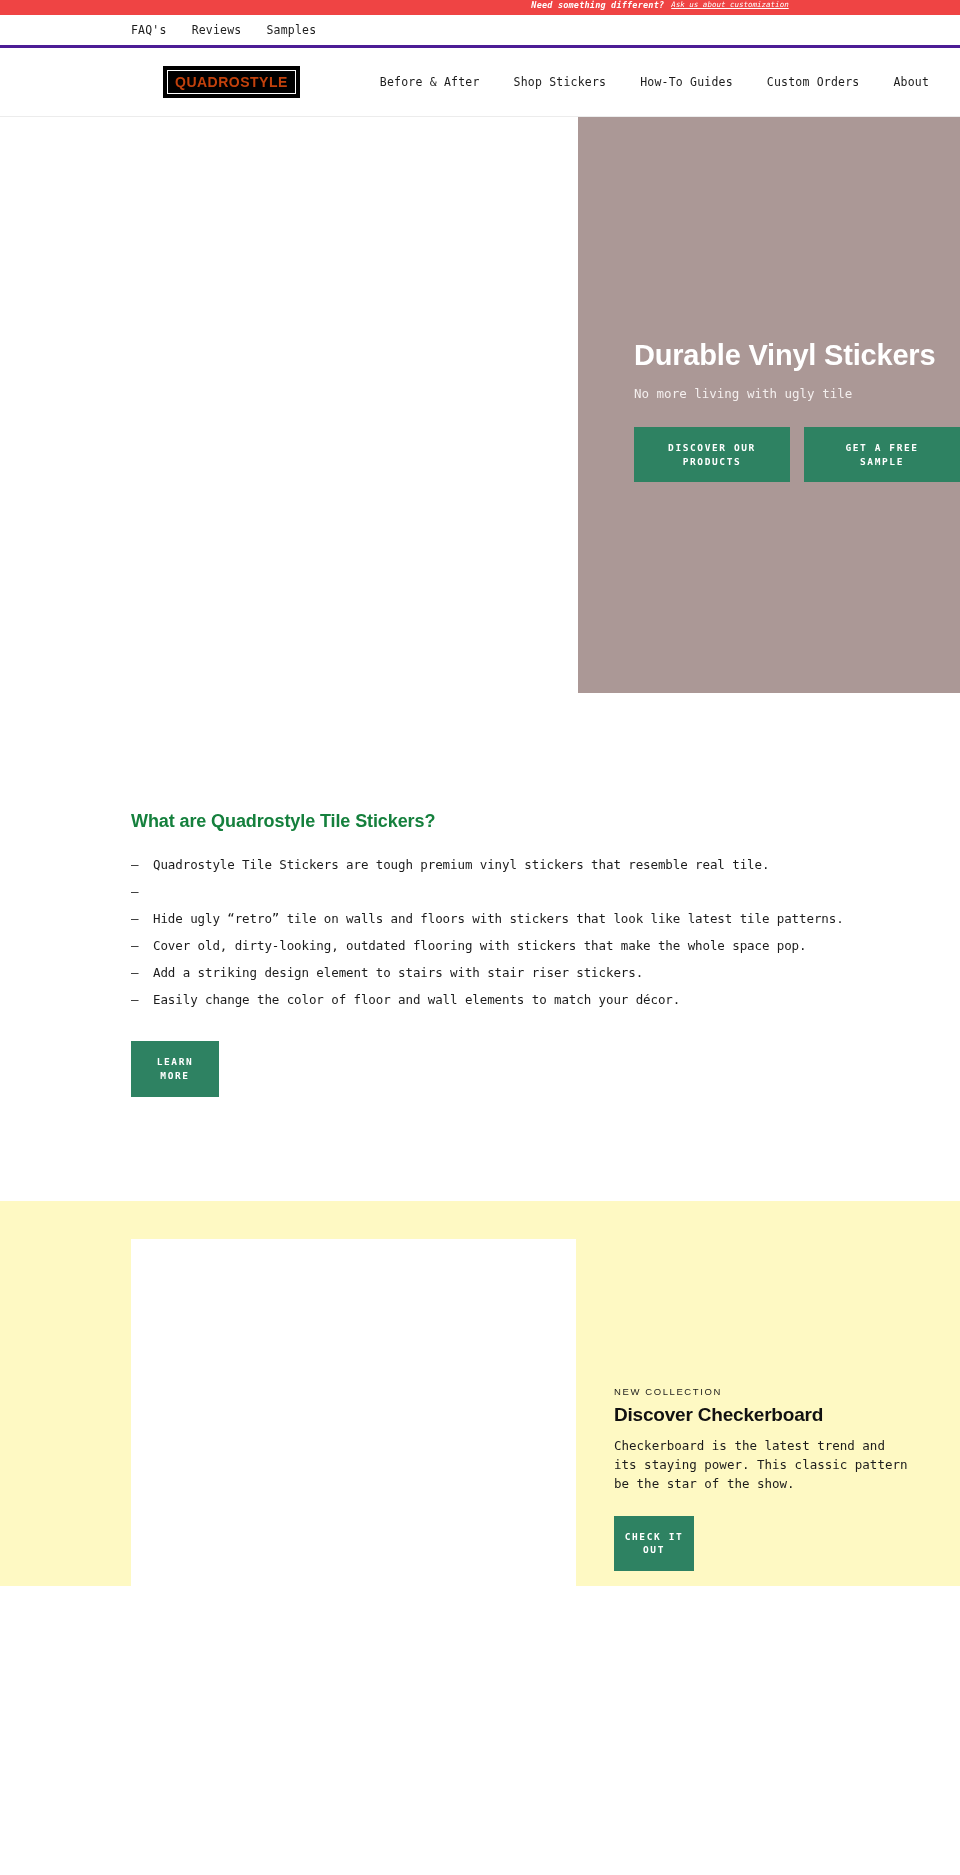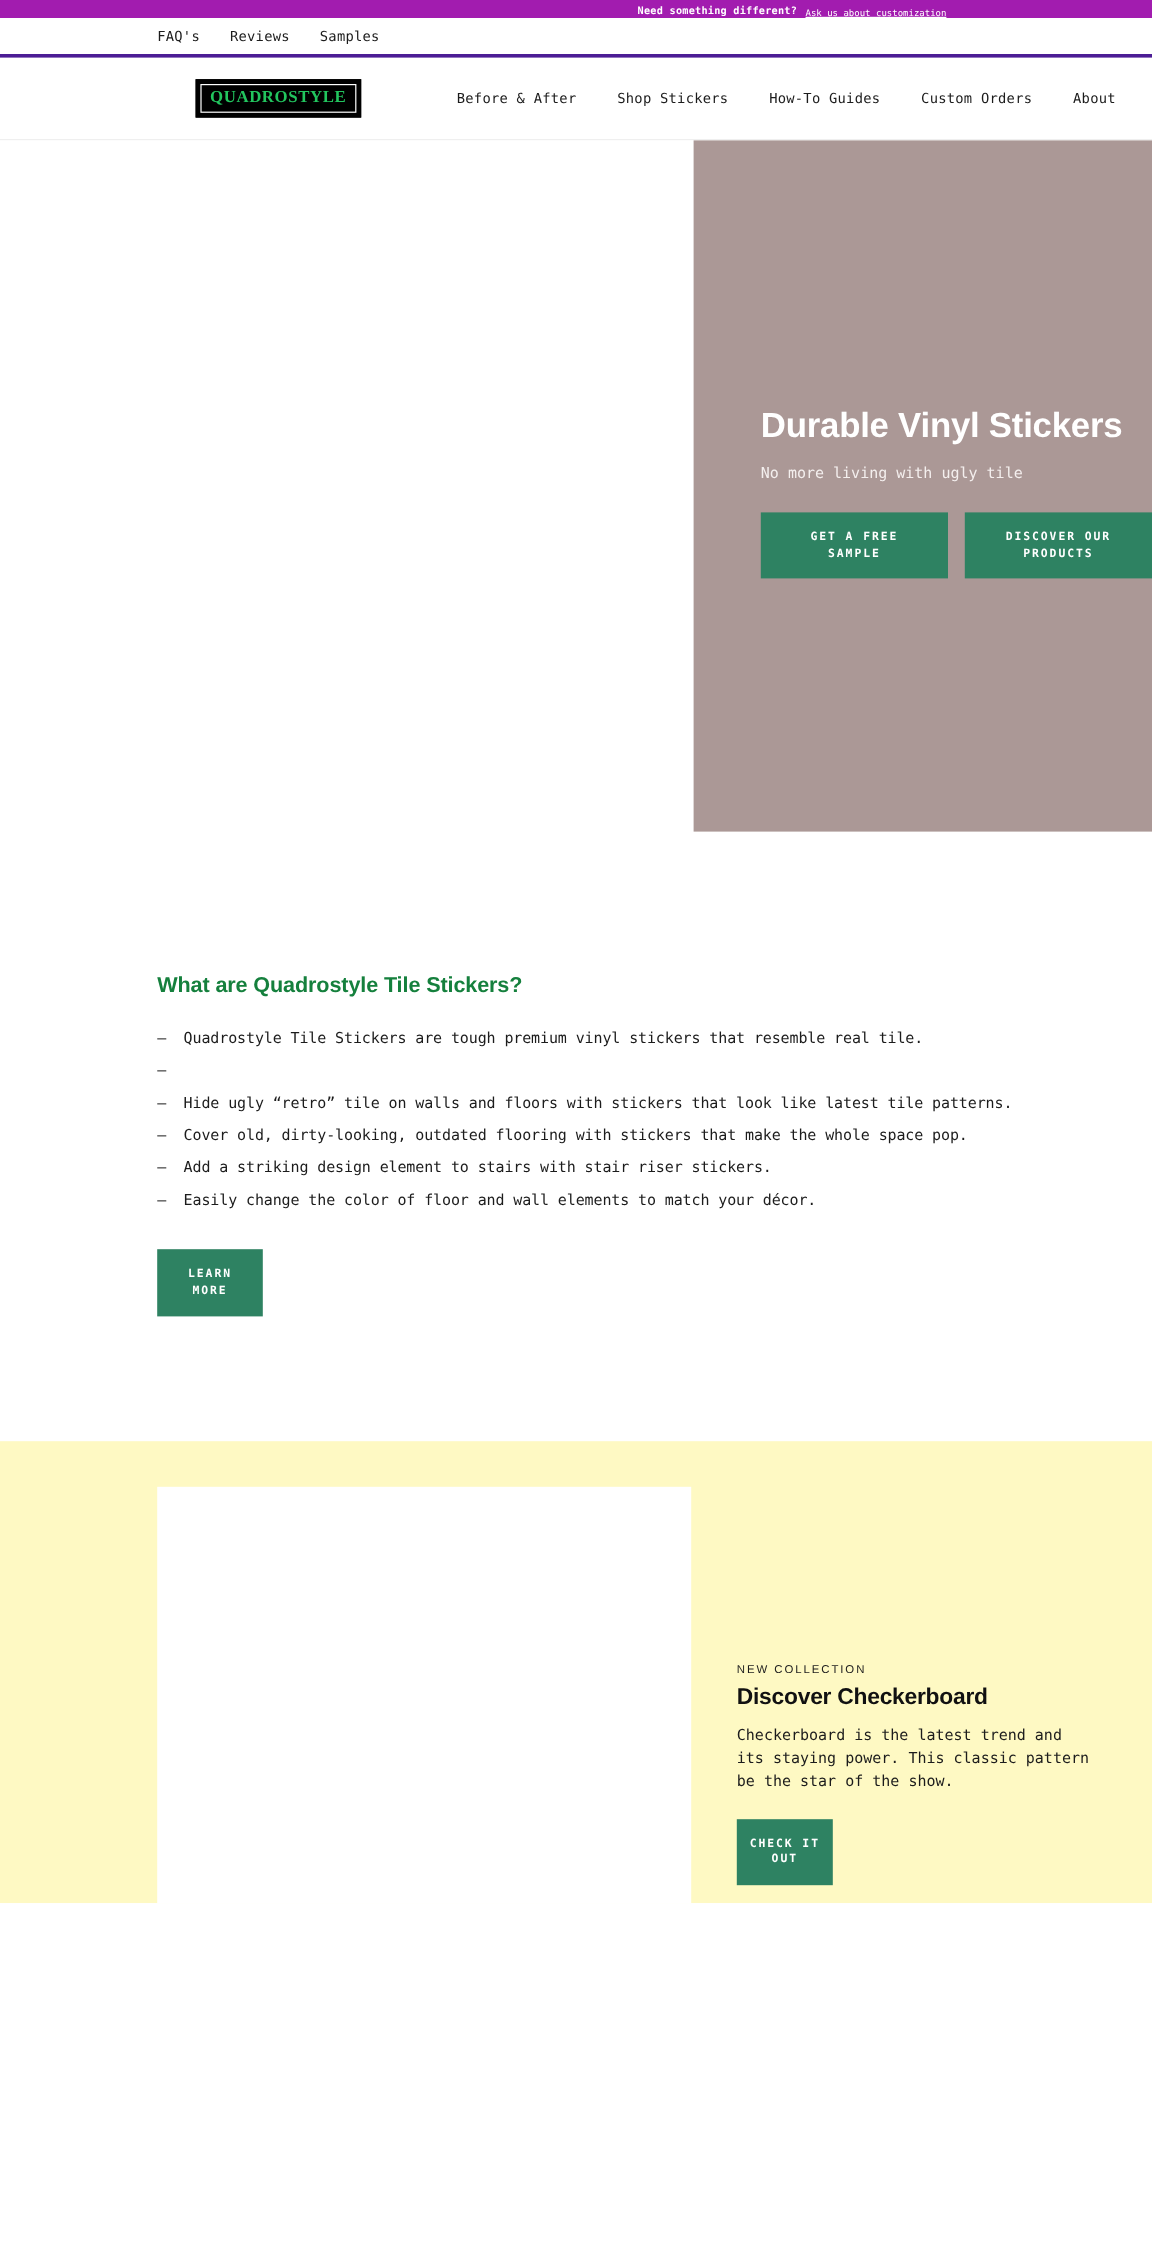--- a/index.html
+++ b/index.html
@@ -6,26 +6,27 @@
   html,body { width:960px; }
   body {
     background:#ffffff;
     font-family:"DejaVu Sans Mono", monospace;
     overflow-x:hidden;
   }
   .page { width:960px; position:relative; }
 
   
   .announce {
-    background:#a21caf;
+    background:#ef4444;
     height:15px;
     display:flex;
-    align-items:flex-end;
+    align-items:flex-start;
     justify-content:center;
     padding-left:360px;
+    font-style:italic;
   }
   .announce-text {
     color:#ffffff;
     font-size:8.5px;
     font-weight:bold;
     letter-spacing:.2px;
     white-space:nowrap;
   }
   .announce-link {
     color:#ffffff;
@@ -63,27 +64,27 @@
     border:2px solid #000;
     background:#000;
     padding:2px;
     display:inline-block;
   }
   .logo-inner {
     border:1.5px solid #ffffff;
     padding:4px 7px;
   }
   .logo-text {
-    color:#22c55e;
+    color:#c2410c;
     font-size:14px;
     font-weight:bold;
     letter-spacing:.5px;
     line-height:1;
     display:block;
-    font-family:Liberation Serif, serif;
+    font-family:Liberation Sans, sans-serif;
   }
   .mainnav {
     display:flex;
     align-items:center;
     gap:0;
     margin-left:63px;
   }
   .mainnav a {
     color:#1c1c1c;
     font-size:11.5px;
@@ -265,24 +266,24 @@
       <a href="#">Blog</a>
     </nav>
   </div>
 
   <section class="hero">
     <div class="hero-panel">
       <div class="hero-content">
         <h1 class="hero-title">Durable Vinyl Stickers</h1>
         <p class="hero-sub">No more living with ugly tile</p>
         <div class="hero-btns">
+          <a class="btn btn-hero-1" href="#">DISCOVER OUR
+PRODUCTS</a>
           <a class="btn btn-hero-2" href="#">GET A FREE
 SAMPLE</a>
-          <a class="btn btn-hero-1" href="#">DISCOVER OUR
-PRODUCTS</a>
         </div>
       </div>
     </div>
   </section>
 
   <section class="about">
     <h2 class="about-title">What are Quadrostyle Tile Stickers?</h2>
     <ul class="bullets">
       <li>
         <span class="bullet-dash">—</span>

